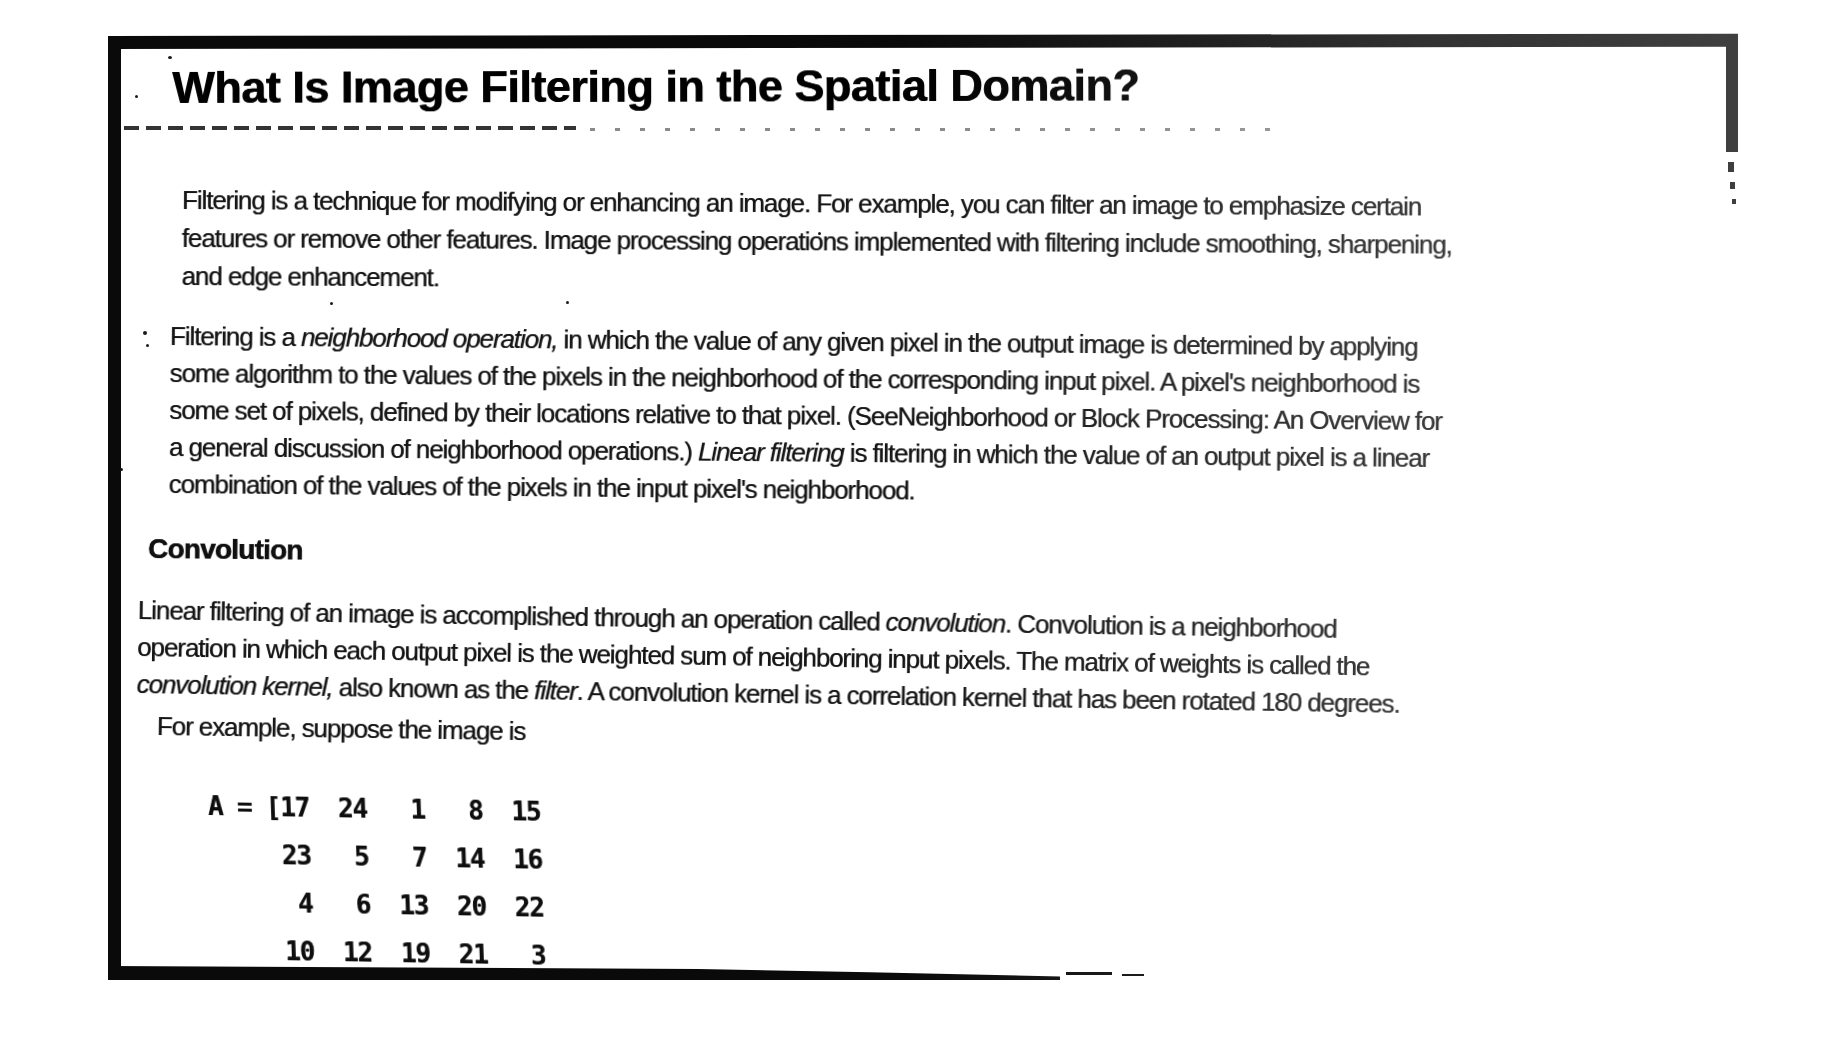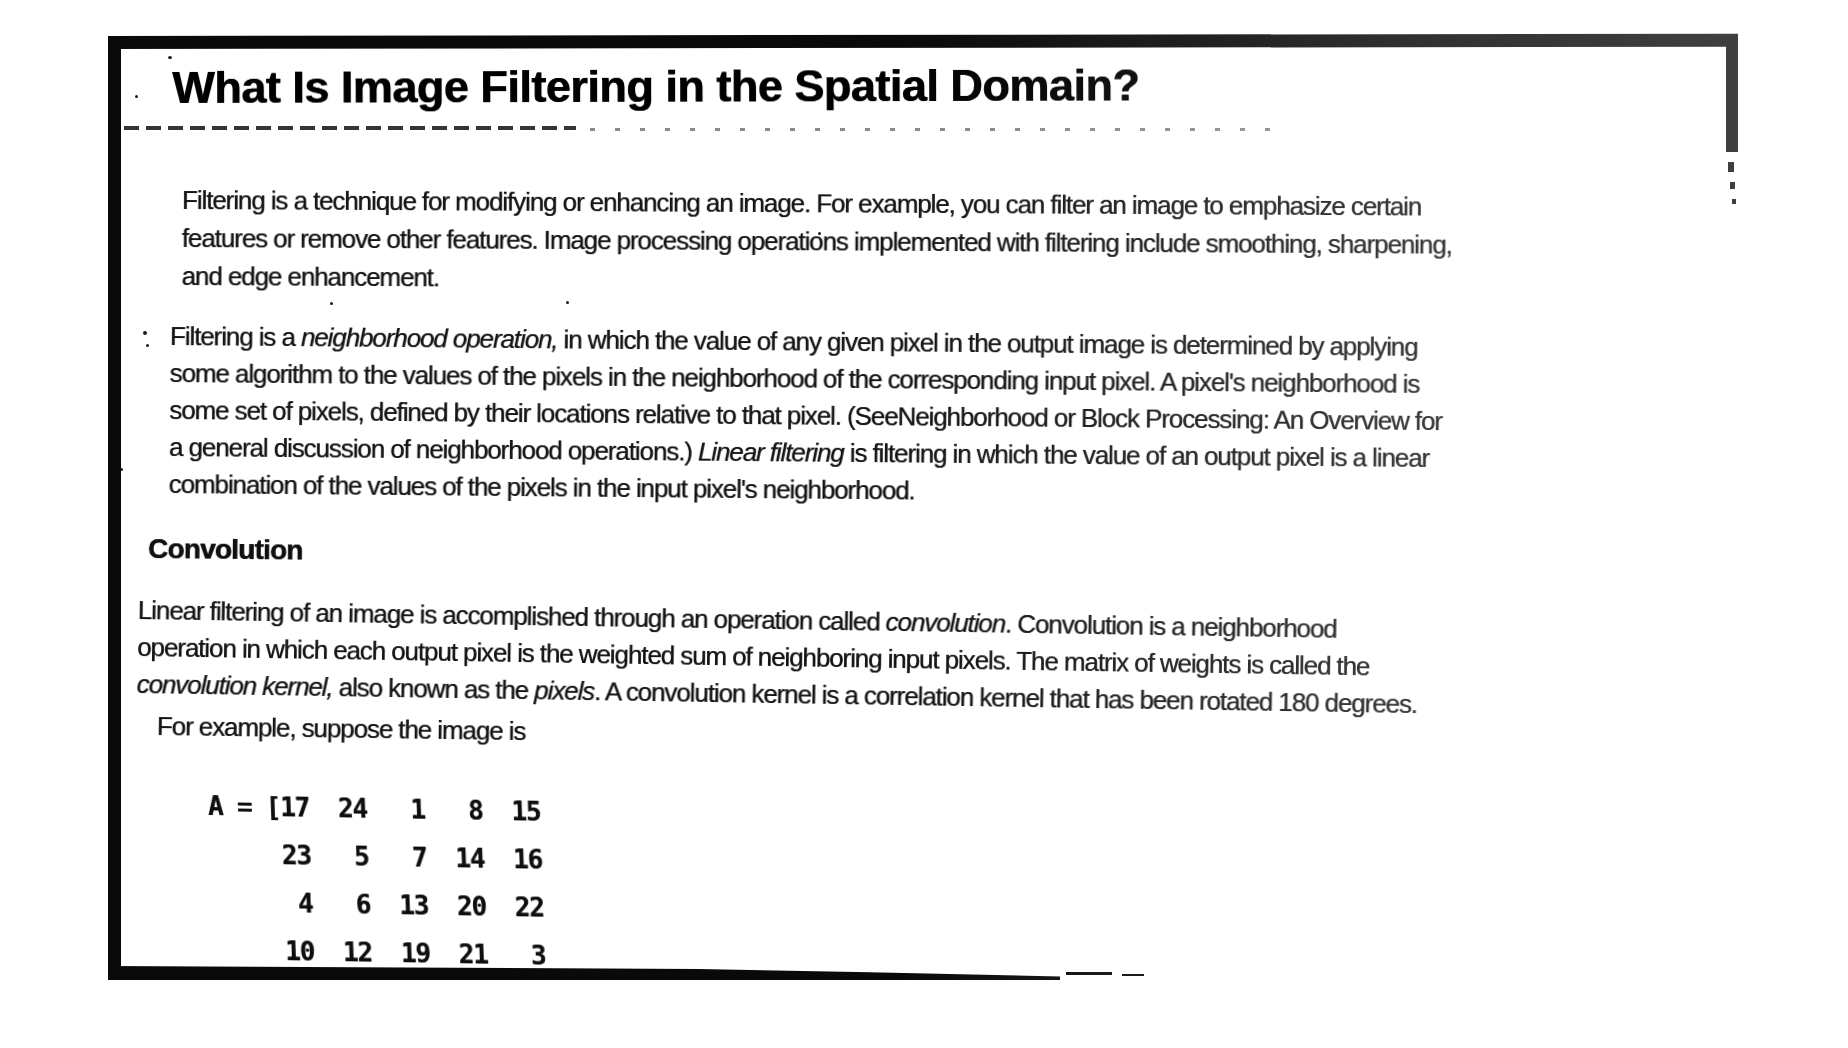--- a/index.html
+++ b/index.html
@@ -95,21 +95,21 @@
     <div class="line">some set of pixels, defined by their locations relative to that pixel. (SeeNeighborhood or Block Processing: An Overview for</div>
     <div class="line"><span>a general discussion of neighborhood operations.) </span><span class="it">Linear filtering</span><span> is filtering in which the value of an output pixel is a linear</span></div>
     <div class="line">combination of the values of the pixels in the input pixel's neighborhood.</div>
   </div>
 
   <div class="heading">Convolution</div>
 
   <div class="para p3">
     <div class="line"><span>Linear filtering of an image is accomplished through an operation called </span><span class="it">convolution</span><span>. Convolution is a neighborhood</span></div>
     <div class="line">operation in which each output pixel is the weighted sum of neighboring input pixels. The matrix of weights is called the</div>
-    <div class="line"><span class="it">convolution kernel,</span><span> also known as the </span><span class="it">pixels</span><span>. A convolution kernel is a correlation kernel that has been rotated 180 degrees.</span></div>
+    <div class="line"><span class="it">convolution kernel,</span><span> also known as the </span><span class="it">filter</span><span>. A convolution kernel is a correlation kernel that has been rotated 180 degrees.</span></div>
   </div>
 
   <div class="para example">For example, suppose the image is</div>
 
   <div class="matrix">
     <div class="mline">A = [17  24   1   8  15</div>
     <div class="mline">     23   5   7  14  16</div>
     <div class="mline">      4   6  13  20  22</div>
     <div class="mline">     10  12  19  21   3</div>
   </div>

